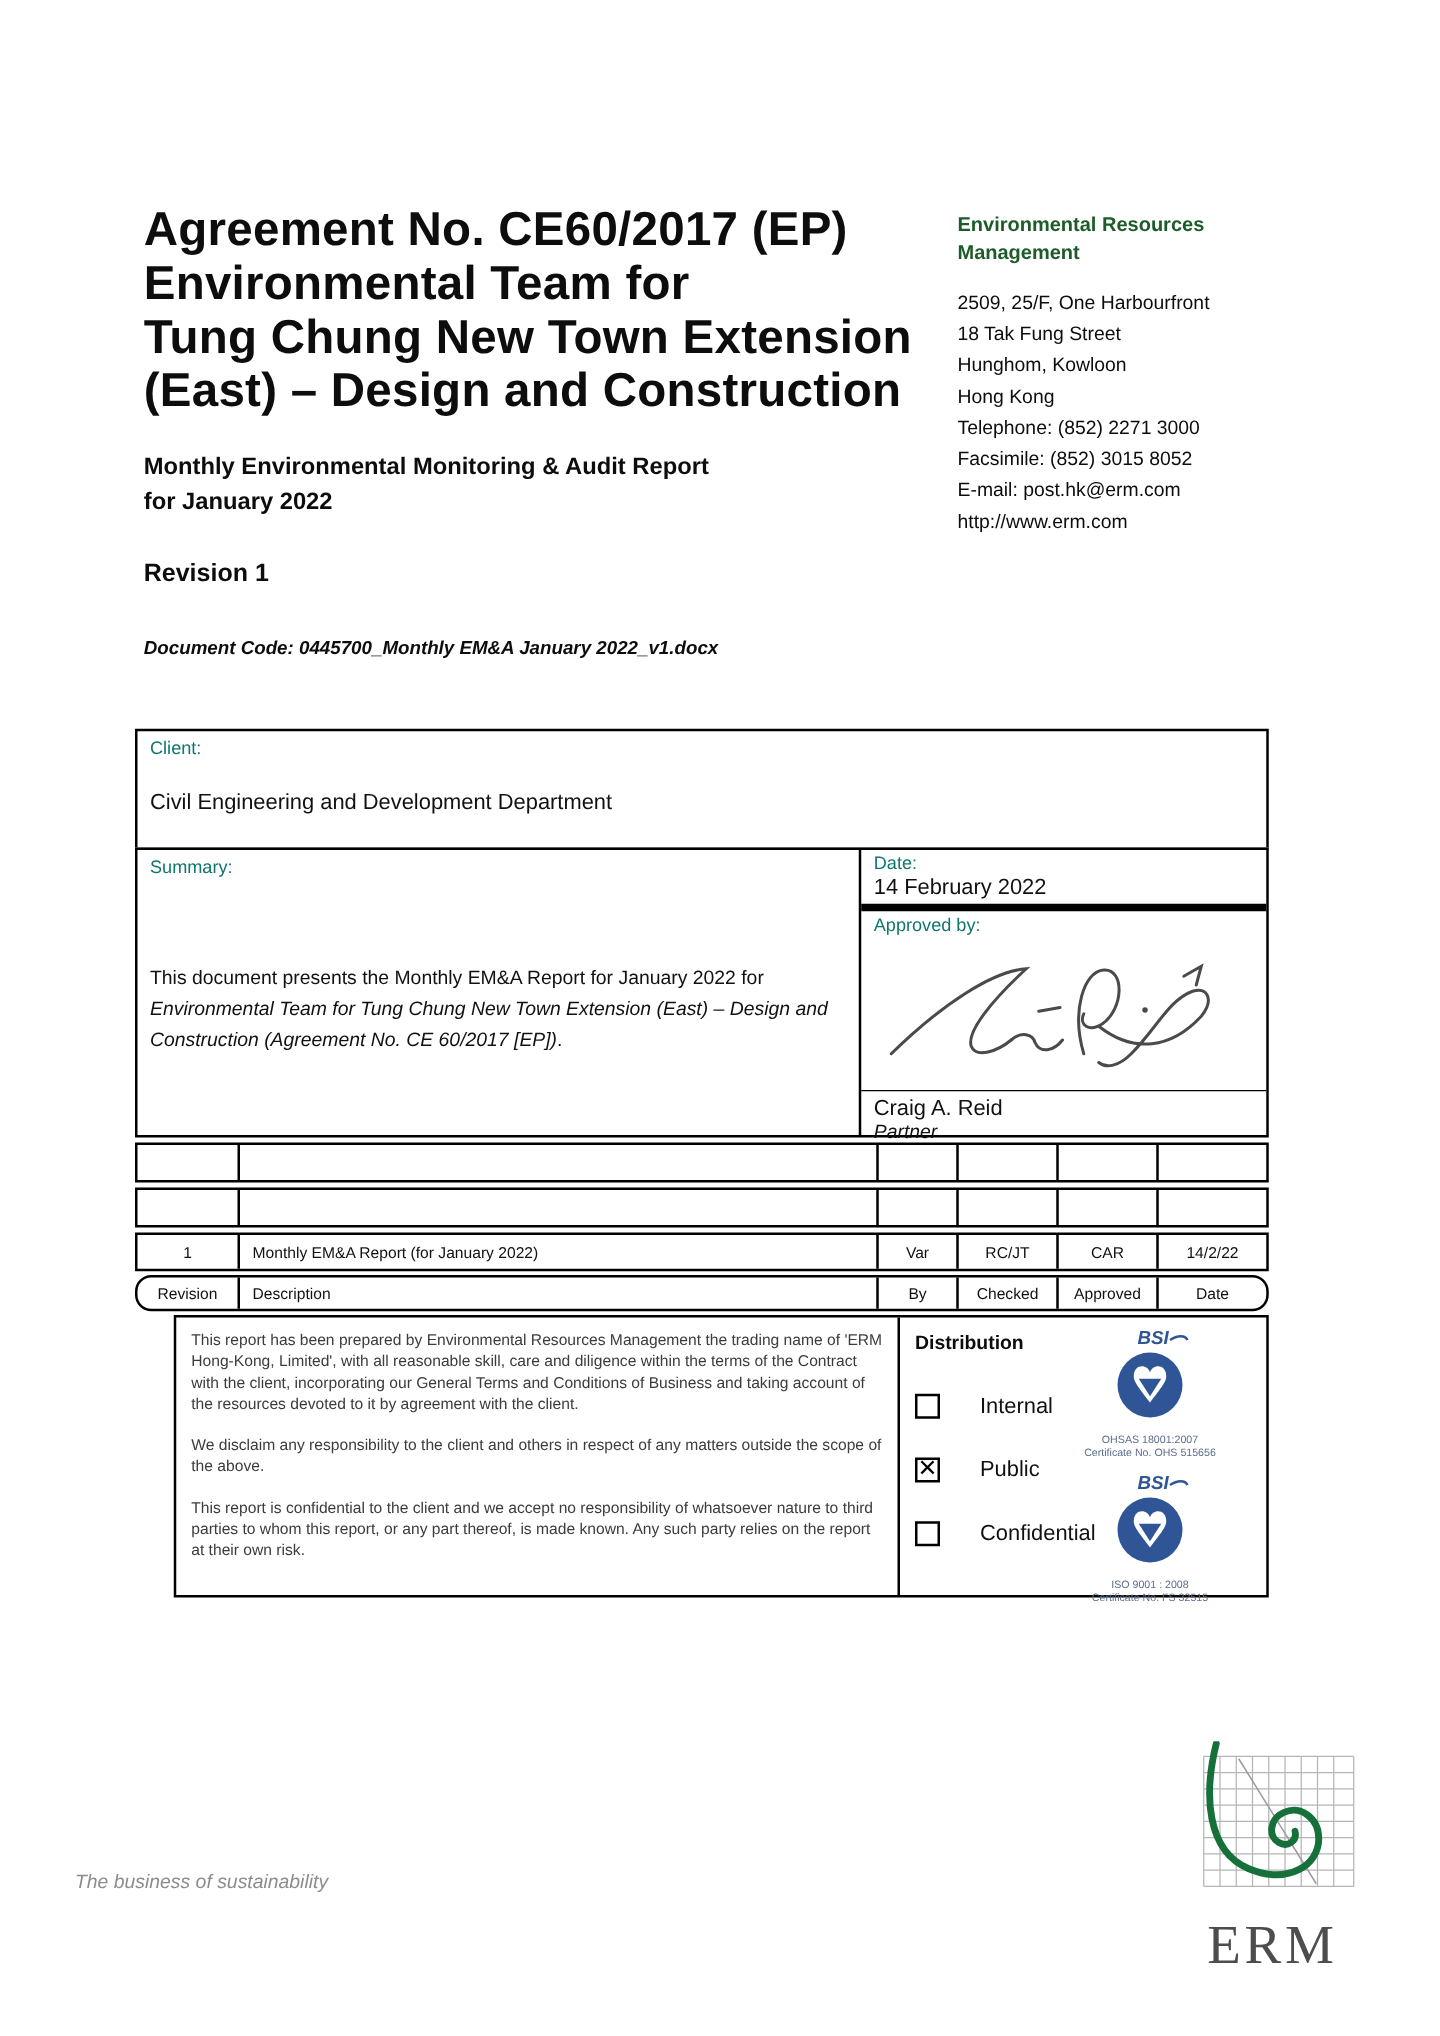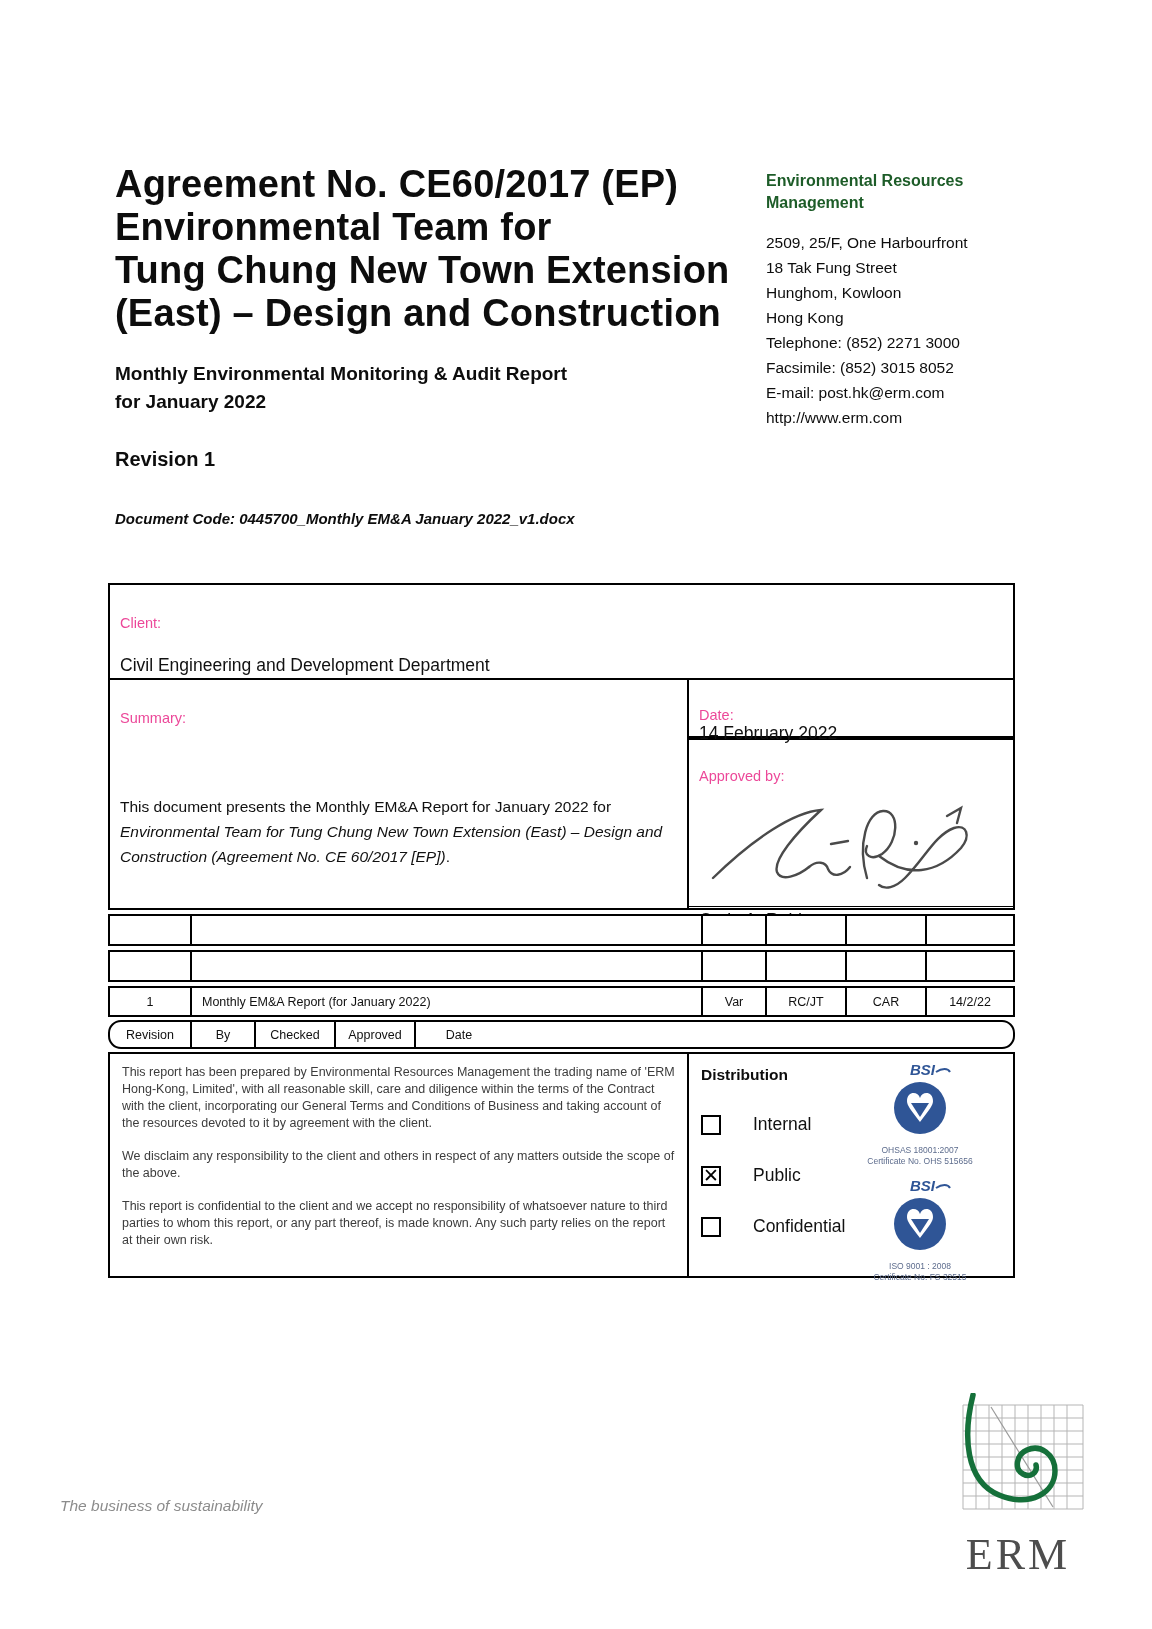--- a/index.html
+++ b/index.html
@@ -35,54 +35,54 @@
   
   .company { left: 766px; top: 170px; width: 280px; }
   .company-name { font-size: 16px; font-weight: bold; line-height: 22px; color: #1d5c28; }
   .company-address { margin-top: 16px; font-size: 15.5px; line-height: 25px; color: #0d0d0d; }
 
   
   .tbl { left: 108px; top: 583px; width: 907px; }
   .box { border: 2px solid #000; background: #fff; position: relative; }
   .row-split { display: flex; }
   .cell { position: relative; }
-  .cell-label { font-size: 14.5px; color: #ec4899; margin-top: 24px; }
+  .cell-label { font-size: 14.5px; color: #0f766e; }
   .divider-v { border-left: 2px solid #000; }
 
   .client-row { height: 97px; }
   .client-cell { width: 577px; padding: 6px 10px; }
   .client-value { margin-top: 24px; font-size: 17.5px; }
   .project-cell { flex: 1; padding: 6px 10px; }
   .project-value { margin-top: 26px; font-size: 17.5px; }
 
   .summary-row { height: 232px; margin-top: -2px; }
   .summary-cell { width: 577px; padding: 6px 10px; }
   .summary-text { margin-top: 68px; font-size: 15.5px; line-height: 25px; }
   .right-stack { flex: 1; display: flex; flex-direction: column; }
-  .date-cell { height: 60px; border-bottom: 4px solid #000000; padding: 3px 10px; }
+  .date-cell { height: 60px; border-bottom: 6px solid #000000; padding: 3px 10px; }
   .date-value { font-size: 17.5px; margin-top: 0px; }
   .approved-cell { flex: 1; padding: 4px 10px; }
   .sig-wrap { margin: 2px 0 0 0; }
   .name-cell { border-top: 1px solid #000; height: 52px; padding: 3px 10px; }
   .approver-name { font-size: 17.5px; }
   .approver-title { font-size: 15.5px; font-style: italic; }
 
   .rev-row { display: flex; font-size: 12.5px; align-items: stretch; }
   .rev-row .c { display: flex; align-items: center; justify-content: center; padding: 2px 4px; }
   .rev-row .c1 { width: 80px; }
   .rev-row .c2 { flex: 1; justify-content: flex-start; padding-left: 10px; }
   .rev-row .c3 { width: 64px; }
   .rev-row .c4 { width: 80px; }
   .rev-row .c5 { width: 80px; }
   .rev-row .c6 { width: 88px; }
   .rev-empty { height: 32px; margin-top: 4px; }
   .rev-data { height: 31px; margin-top: 4px; }
   .rev-head { height: 29px; margin-top: 3px; border-radius: 13px; }
 
-  .bottom-row { margin-top: 3px; min-height: 226px; }
+  .bottom-row { margin-top: 3px; min-height: 226px; margin-left: 31px; }
   .disclaimer-cell { width: 577px; padding: 10px 12px; }
   .disclaimer-cell p { font-size: 12.5px; line-height: 17px; color: #3c3c3c; margin-bottom: 16px; }
   .dist-cell { flex: 1; padding: 12px 12px; position: relative; }
   .dist-label { font-size: 15.5px; font-weight: bold; color: #0d0d0d; }
   .dist-option { display: flex; align-items: center; margin-top: 30px; }
   .checkbox {
     width: 20px; height: 20px; border: 2px solid #000;
     display: flex; align-items: center; justify-content: center;
     font-size: 19px; line-height: 18px; color: #000; font-weight: normal;
   }
@@ -200,20 +200,21 @@
     <div class="c c1">1</div>
     <div class="c c2 divider-v">Monthly EM&amp;A Report (for January 2022)</div>
     <div class="c c3 divider-v">Var</div>
     <div class="c c4 divider-v">RC/JT</div>
     <div class="c c5 divider-v">CAR</div>
     <div class="c c6 divider-v">14/2/22</div>
   </div>
 
   <div class="box rev-row rev-head">
     <div class="c c1">Revision</div>
+    <div class="c c2 divider-v">Description</div>
     <div class="c c3 divider-v">By</div>
     <div class="c c4 divider-v">Checked</div>
     <div class="c c5 divider-v">Approved</div>
     <div class="c c6 divider-v">Date</div>
   </div>
 
   <div class="box bottom-row row-split">
     <div class="cell disclaimer-cell">
       <p>This report has been prepared by Environmental Resources Management the trading name of 'ERM Hong-Kong, Limited', with all reasonable skill, care and diligence within the terms of the Contract with the client, incorporating our General Terms and Conditions of Business and taking account of the resources devoted to it by agreement with the client.</p>
       <p>We disclaim any responsibility to the client and others in respect of any matters outside the scope of the above.</p>

